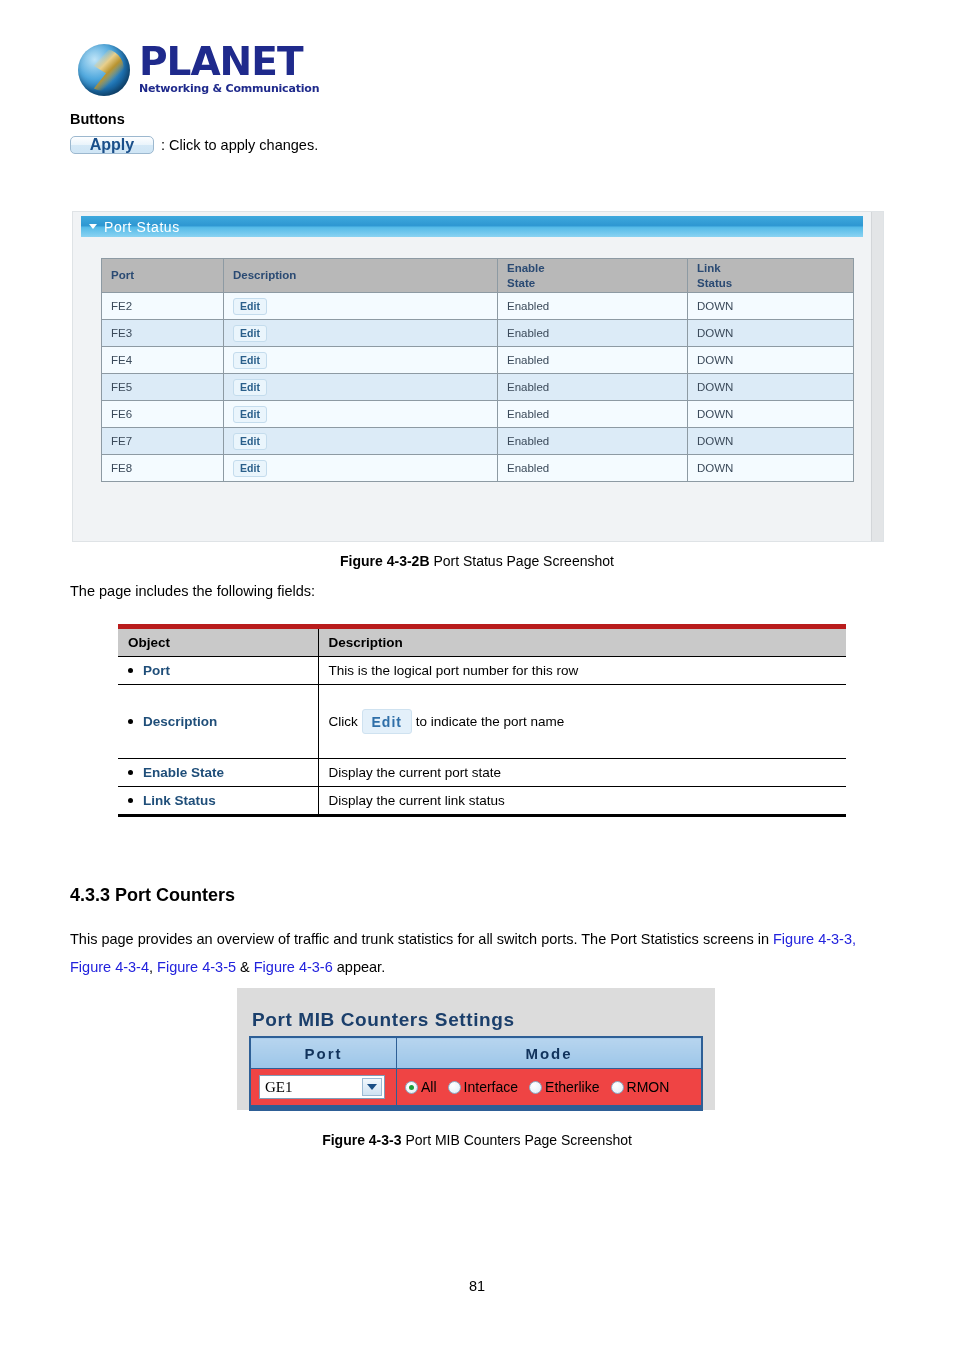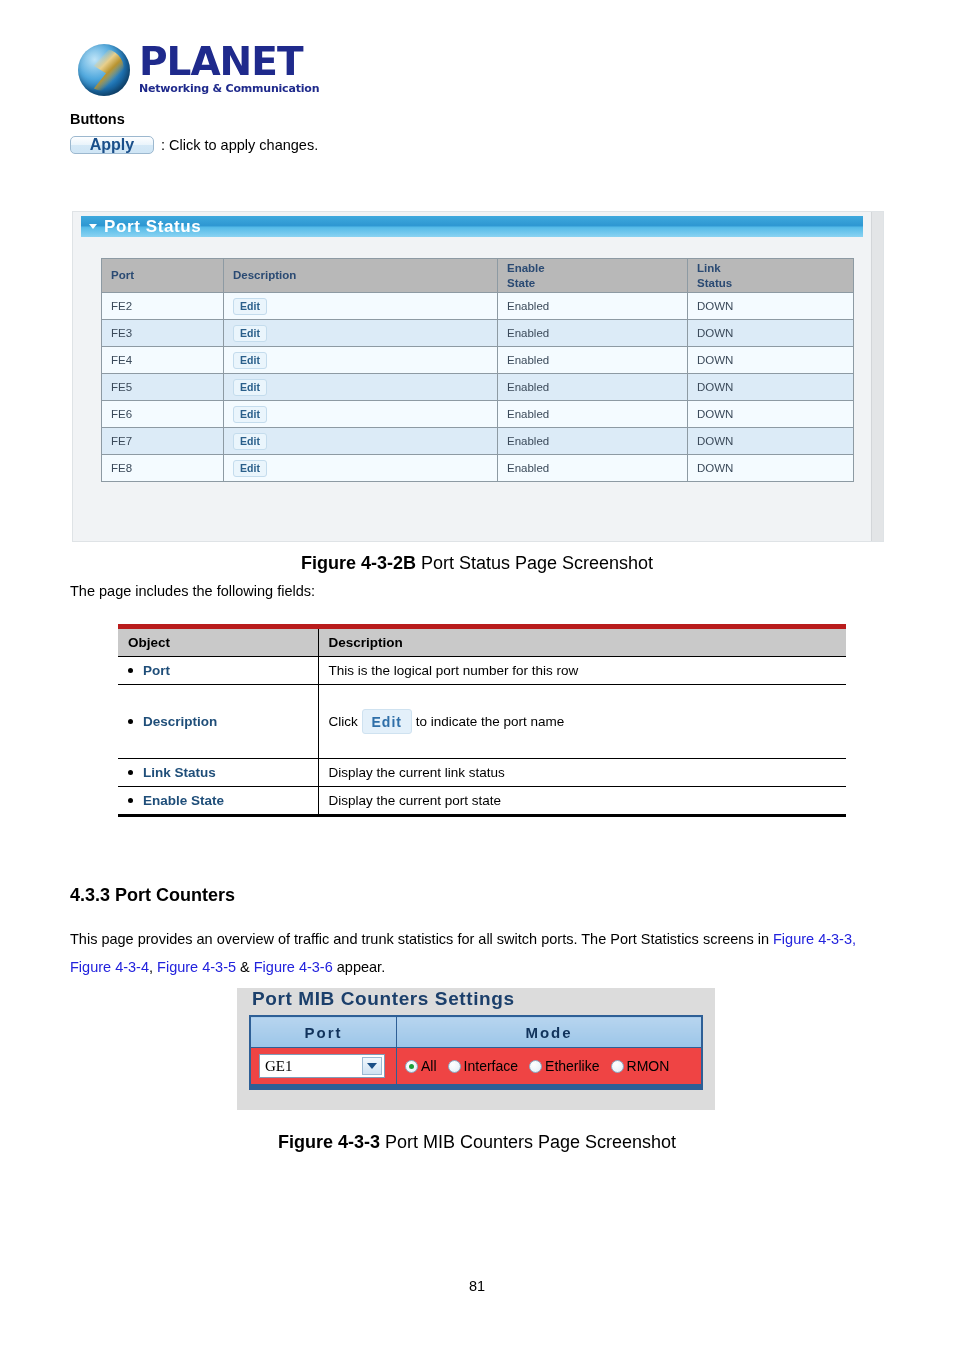--- a/index.html
+++ b/index.html
@@ -113,22 +113,22 @@
   }
   .ps-caret {
     width: 0; height: 0;
     border-left: 4px solid transparent;
     border-right: 4px solid transparent;
     border-top: 5px solid #ffffff;
     margin-right: 7px;
   }
   .ps-title {
     color: #ffffff;
-    font-weight: bold;
-    font-size: 17px;
+    font-weight: normal;
+    font-size: 14px;
     letter-spacing: .6px;
     font-family: "Liberation Sans", sans-serif;
   }
   .ps-table {
     position: absolute;
     left: 28px; top: 46px;
     width: 752px;
     border-collapse: collapse;
     table-layout: fixed;
     font-family: "Liberation Sans", sans-serif;
@@ -163,21 +163,21 @@
     font-size: 10.5px;
     font-weight: bold;
     font-family: "Liberation Sans", sans-serif;
   }
 
   
   .fig-caption {
     position: absolute;
     width: 954px;
     text-align: center;
-    font-size: 18px;
+    font-size: 14px;
   }
   .fig-caption b { font-weight: bold; }
 
   .includes-line { position: absolute; left: 70px; top: 583px; font-size: 14.5px; }
 
   
   .def-table {
     position: absolute;
     left: 118px; top: 624px;
     width: 728px;
@@ -244,21 +244,21 @@
   .sec-p1 { position: absolute; left: 70px; top: 931px; font-size: 14.5px; width: 800px; }
   .sec-p2 { position: absolute; left: 70px; top: 959px; font-size: 14.5px; width: 800px; }
   .lnk { color: #2222dd; }
 
   
   .shot-mib {
     position: absolute;
     left: 237px; top: 988px;
     width: 478px; height: 122px;
     background: #dcdcdc;
-    padding: 0 12px;
+    padding: 21px 12px;
   }
   .mib-title {
     font-family: "Liberation Sans", sans-serif;
     font-size: 19px;
     font-weight: bold;
     color: #1b3f6b;
     letter-spacing: .6px;
     margin: 0 0 5px 3px;
   }
   .mib-frame {
@@ -467,33 +467,33 @@
           <span>Click</span>
           <span class="edit-btn-lg">Edit</span>
           <span>to indicate the port name</span>
         </span>
       </td>
     </tr>
     <tr>
       <td class="obj-col">
         <span class="obj-item">
             <span class="obj-bullet"></span>
-            <span>Link Status</span>
+            <span>Enable State</span>
           </span>
       </td>
-      <td>Display the current link status</td>
+      <td>Display the current port state</td>
     </tr>
     <tr>
       <td class="obj-col">
         <span class="obj-item">
             <span class="obj-bullet"></span>
-            <span>Enable State</span>
+            <span>Link Status</span>
           </span>
       </td>
-      <td>Display the current port state</td>
+      <td>Display the current link status</td>
     </tr>
   </tbody>
 </table>
 
 <div class="sec-head">4.3.3 Port Counters</div>
 <div class="sec-p1 doc-text">
   <span>This page provides an overview of traffic and trunk statistics for all switch ports. The Port Statistics screens in </span><span class="lnk">Figure 4-3-3,</span>
 </div>
 <div class="sec-p2 doc-text">
   <span class="lnk">Figure 4-3-4</span><span>, </span><span class="lnk">Figure 4-3-5</span><span> &amp; </span><span class="lnk">Figure 4-3-6</span><span> appear.</span>

